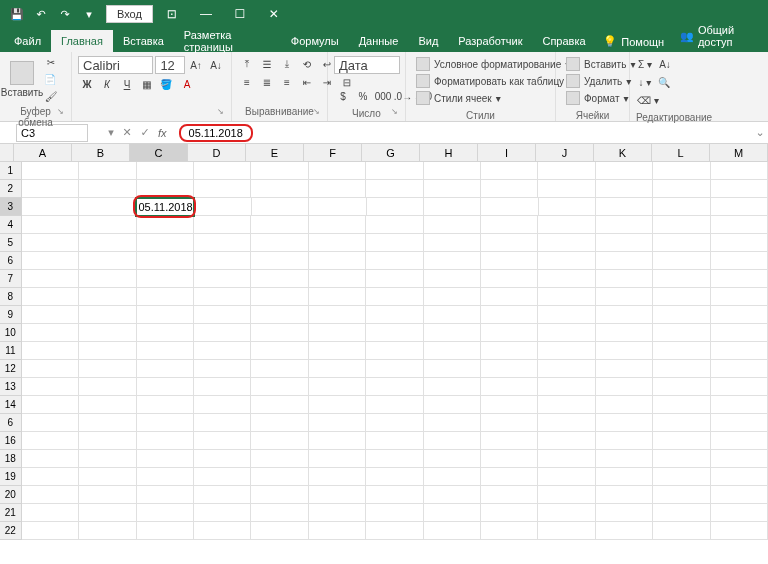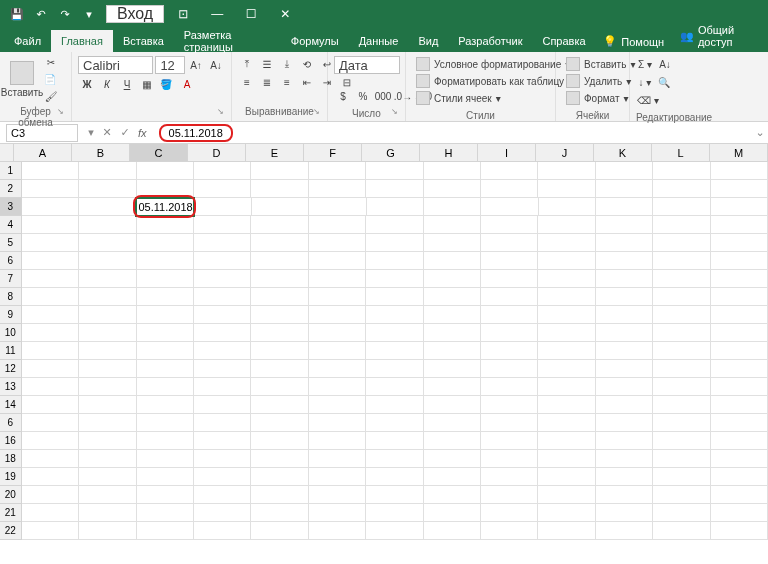--- a/index.html
+++ b/index.html
@@ -4,21 +4,21 @@
 <style>
 * { box-sizing: border-box; margin: 0; padding: 0; font-family: 'Segoe UI', Tahoma, sans-serif; }
 body { width: 768px; height: 564px; background: #fff; overflow: hidden; position: relative; }
 
 
 .titlebar { height: 28px; background: #217346; display: flex; align-items: center; color: #fff; font-size: 11px; }
 .titlebar .qat { display: flex; gap: 2px; padding: 0 6px; }
 .titlebar .qat-btn { width: 22px; height: 22px; display: flex; align-items: center; justify-content: center; cursor: pointer; }
 .titlebar .title { flex: 1; text-align: center; }
 .titlebar .right { display: flex; align-items: center; gap: 4px; padding-right: 4px; }
-.titlebar .login-btn { background: #fff; color: #333; padding: 2px 10px; height: 18px; font-size: 16px; display: flex; align-items: center; border: 1px solid #ccc; }
+.titlebar .login-btn { background: #fff; color: #333; padding: 2px 10px; height: 18px; font-size: 11px; display: flex; align-items: center; border: 1px solid #ccc; }
 .titlebar .win-btn { width: 30px; height: 28px; display: flex; align-items: center; justify-content: center; cursor: pointer; font-size: 12px; }
 
 
 .ribbon-tabs { height: 24px; background: #217346; display: flex; align-items: flex-end; padding-left: 4px; color: #fff; font-size: 11px; }
 .ribbon-tab { padding: 4px 10px; cursor: pointer; height: 22px; display: flex; align-items: center; }
 .ribbon-tab.active { background: #f3f3f3; color: #217346; }
 .ribbon-tabs .spacer { flex: 1; }
 .ribbon-tabs .help-btn { padding: 4px 8px; display: flex; align-items: center; gap: 4px; }
 
 
@@ -31,21 +31,21 @@
 .stack { display: flex; flex-direction: column; gap: 1px; justify-content: center; }
 .row { display: flex; gap: 2px; align-items: center; }
 .mini-btn { min-width: 18px; height: 16px; border: 1px solid transparent; display: flex; align-items: center; justify-content: center; cursor: pointer; font-size: 10px; }
 .combo { height: 18px; border: 1px solid #c0c0c0; background: #fff; padding: 0 4px; display: flex; align-items: center; font-size: 13px; }
 .dialog-launcher { position: absolute; bottom: 2px; right: 2px; width: 12px; height: 12px; font-size: 8px; color: #888; cursor: pointer; }
 .ribbon-item { display: flex; align-items: center; gap: 4px; padding: 1px 4px; cursor: pointer; font-size: 10px; white-space: nowrap; }
 .ribbon-item .ico-sm { width: 14px; height: 14px; background: #ddd; border: 1px solid #bbb; flex-shrink: 0; }
 
 
 .formula-bar { height: 22px; border-bottom: 1px solid #d4d4d4; display: flex; align-items: center; background: #fff; font-size: 11px; }
-.name-box { width: 72px; border: 1px solid #ccc; height: 18px; margin: 0 6px; padding: 0 4px; display: flex; align-items: center; }
+.name-box { width: 72px; border: 1px solid #ccc; height: 18px; margin: 0 16px; padding: 0 4px; display: flex; align-items: center; }
 .name-box-dd { width: 14px; text-align: center; color: #888; cursor: pointer; }
 .fb-btn { width: 18px; text-align: center; color: #888; cursor: pointer; }
 .fx { font-style: italic; font-size: 11px; color: #666; padding: 0 4px; cursor: pointer; }
 .formula-input { flex: 1; padding: 0 6px; height: 18px; display: flex; align-items: center; }
 .formula-highlight { border: 2px solid #e02020; border-radius: 8px; padding: 1px 8px; margin-left: 2px; }
 .formula-bar .expand { width: 16px; text-align: center; color: #888; cursor: pointer; }
 
 
 .grid-area { position: relative; height: 440px; overflow: hidden; }
 .col-headers { display: flex; height: 18px; background: #f0f0f0; border-bottom: 1px solid #d4d4d4; font-size: 11px; }

